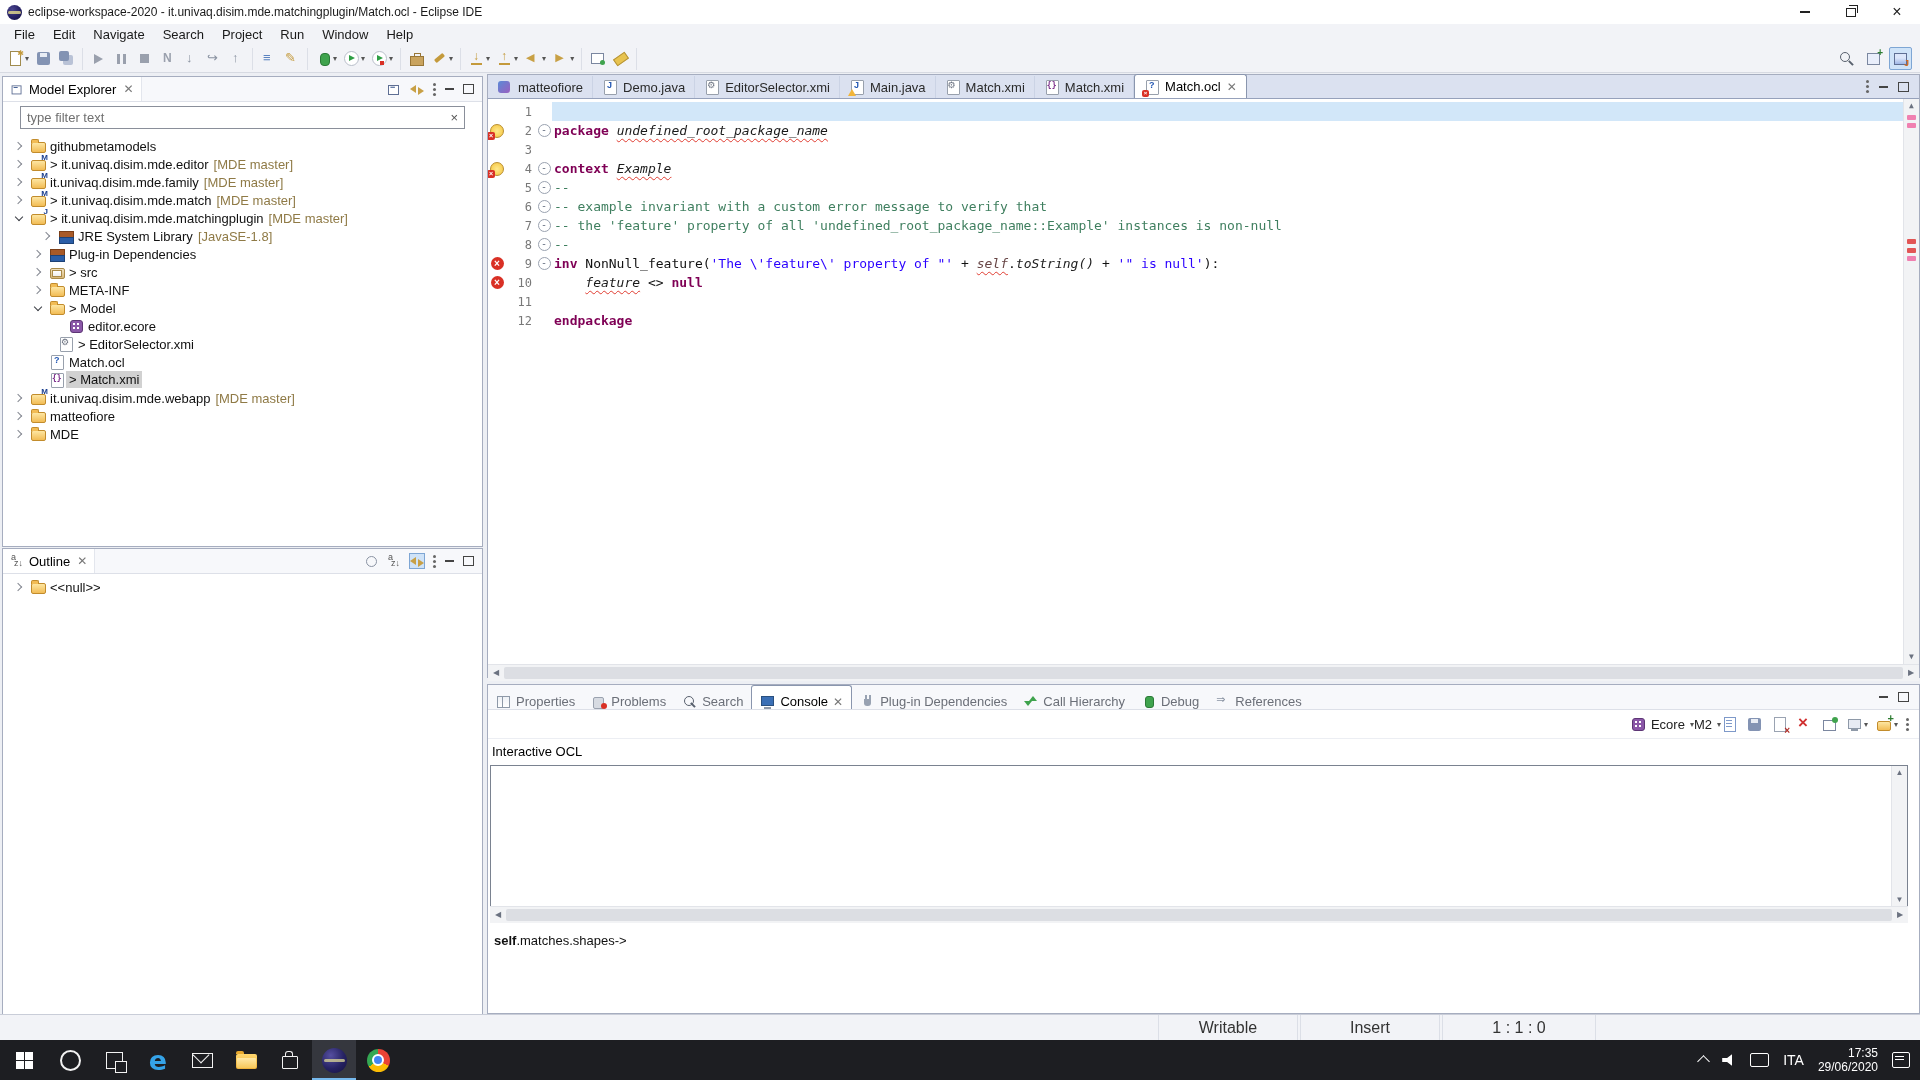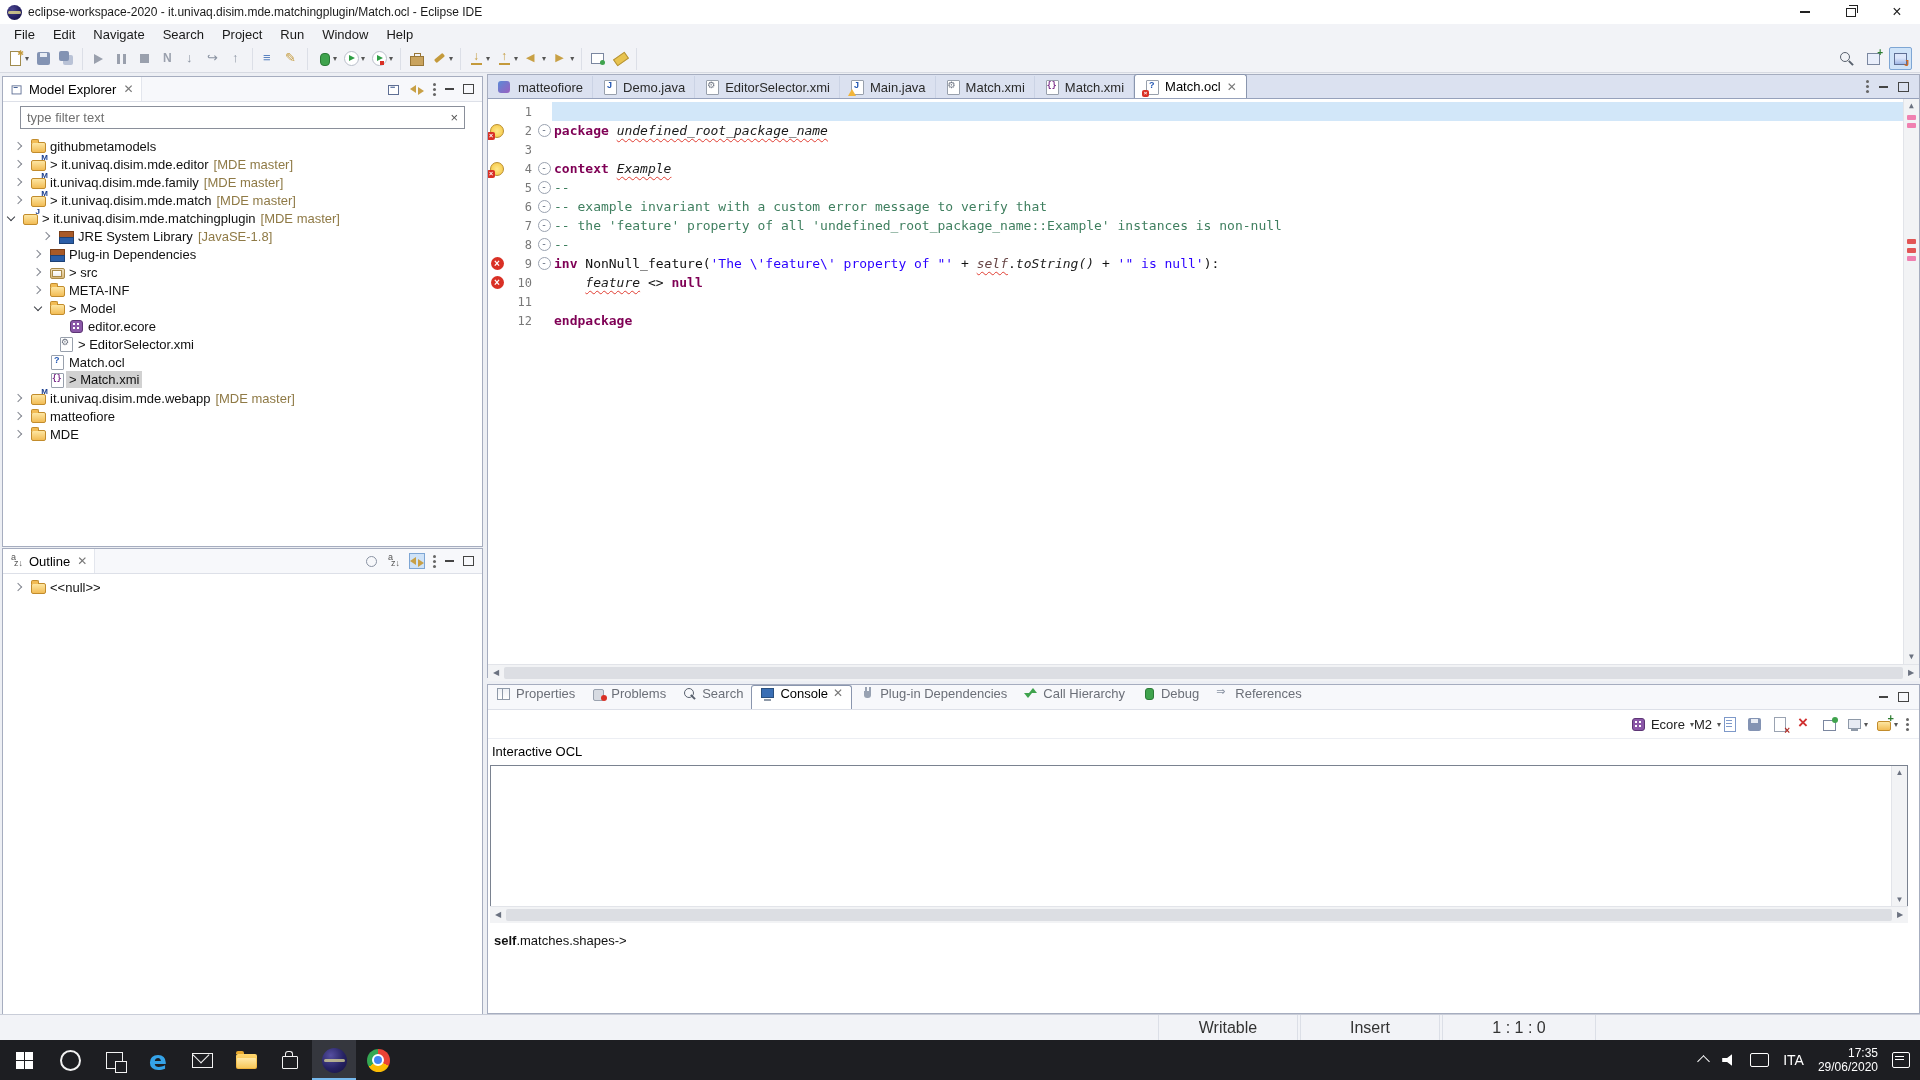--- a/index.html
+++ b/index.html
@@ -151,21 +151,21 @@
   .vs-arrow{position:absolute;left:0;width:15px;height:14px;color:#6b7280;font-size:8px;text-align:center;line-height:14px;}
   .vs-up{top:0;} .vs-down{bottom:0;}
   .ov-mark{position:absolute;left:3px;width:9px;height:5px;border-radius:1px;}
   .hscroll{height:16px;background:#f2f3f5;border-top:1px solid #e2e4e9;position:relative;}
   .hs-arrow{position:absolute;top:0;width:16px;height:15px;color:#6b7280;font-size:8px;text-align:center;line-height:15px;}
   .hs-left{left:0;} .hs-right{right:0;}
   .hs-thumb{position:absolute;left:16px;right:16px;top:2px;bottom:2px;background:#dcdee3;border-radius:2px;}
   
   .console-area{position:absolute;left:487px;top:684px;width:1433px;height:330px;background:#fff;border:1px solid #a6adbf;box-sizing:border-box;}
   .ctabs{height:24px;display:flex;align-items:flex-end;background:#f7f8fb;border-bottom:1px solid #dde0e8;}
-  .ctab{display:flex;align-items:flex-start;height:23px;padding:0 8px;font-size:13px;color:#6b6f78;}
+  .ctab{display:flex;align-items:flex-end;height:23px;padding:0 8px;font-size:13px;color:#6b6f78;}
   .ctab.active{background:#fff;border:1px solid #8a96ae;border-bottom:none;border-radius:3px 3px 0 0;color:#000;}
   .vi{width:15px;height:15px;position:relative;display:inline-block;margin-right:5px;flex:none;}
   .vi::before,.vi::after{position:absolute;}
   .vi-properties::before{content:'';left:1px;top:2px;width:11px;height:10px;border:1px solid #8e99a8;background:linear-gradient(#eef1f6,#fff);}
   .vi-properties::after{content:'';left:6px;top:2px;width:1px;height:12px;background:#8e99a8;}
   .vi-problems::before{content:'';left:2px;top:3px;width:9px;height:10px;background:#d7dbe2;border:1px solid #9aa2af;border-radius:2px;}
   .vi-problems::after{content:'';right:-1px;bottom:0;width:6px;height:6px;background:#d93025;border-radius:50%;}
   .vi-console::before{content:'';left:1px;top:2px;width:11px;height:8px;background:#3a6fb5;border:1px solid #2a507f;}
   .vi-console::after{content:'';left:4px;bottom:0;width:7px;height:2px;background:#8e99a8;}
   .vi-plugin::before{content:'';left:4px;top:5px;width:7px;height:7px;background:#98a2b2;border-radius:0 0 3px 3px;}
@@ -421,21 +421,21 @@
           <span class="tree-dec">[MDE master]</span>
         </div>
         <div class="tree-row" style="padding-left:8px">
           <span class="chev">
             <span class="c-r"></span>
           </span>
           <span class="ti ti-project"></span>
           <span class="tree-label">&gt; it.univaq.disim.mde.match</span>
           <span class="tree-dec">[MDE master]</span>
         </div>
-        <div class="tree-row" style="padding-left:0">
+        <div class="tree-row" style="padding-left:8px">
           <span class="chev">
             <span class="c-d"></span>
           </span>
           <span class="ti ti-project-java"></span>
           <span class="tree-label">&gt; it.univaq.disim.mde.matchingplugin</span>
           <span class="tree-dec">[MDE master]</span>
         </div>
         <div class="tree-row" style="padding-left:36px">
           <span class="chev">
             <span class="c-r"></span>

